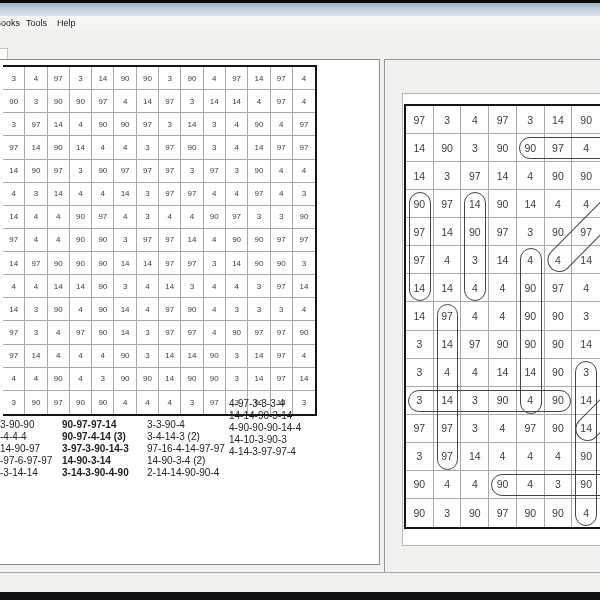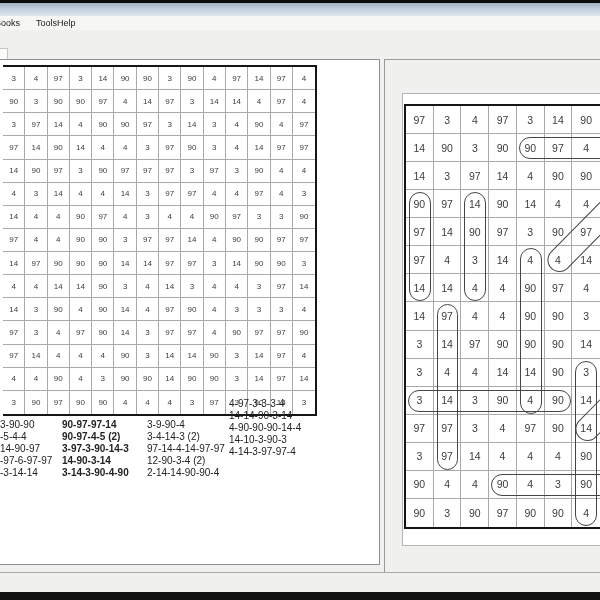--- a/index.html
+++ b/index.html
@@ -50,21 +50,21 @@
   .bottom-black{left:0;top:592px;width:600px;height:8px;background:#111111;}
 </style>
 </head>
 <body>
 
 <div class="abs top-black"></div>
 <div class="abs titlebar"></div>
 
 <div class="abs menubar">
   <span class="menu-item" style="left:-5px">Books</span>
-  <span class="menu-item" style="left:36px">Tools</span>
+  <span class="menu-item" style="left:26px">Tools</span>
   <span class="menu-item" style="left:57px">Help</span>
 </div>
 
 <div class="abs toolbar">
   <div class="mini-btn"></div>
 </div>
 
 <div class="abs left-panel">
   <div class="lgrid" id="lgrid">
       <div class="cell">3</div>
@@ -274,37 +274,37 @@
       <div class="cell last-row">3</div>
       <div class="cell last-row">97</div>
       <div class="cell last-row">3</div>
       <div class="cell last-row">90</div>
       <div class="cell last-row">14</div>
       <div class="cell last-col last-row">3</div>
     </div>
   <div id="wordlist">
       <div class="wordlist-col" style="left: 1px; top: 359px;">
         <div>3-90-90</div>
-        <div>-5-4-4</div>
+        <div>-4-4-4</div>
         <div>14-90-97</div>
         <div>-97-6-97-97</div>
         <div>-3-14-14</div>
       </div>
       <div class="wordlist-col" style="left: 63px; top: 359px; font-weight: bold;">
         <div>90-97-97-14</div>
-        <div>90-97-4-5  (2)</div>
+        <div>90-97-4-14  (3)</div>
         <div>3-97-3-90-14-3</div>
         <div>14-90-3-14</div>
         <div>3-14-3-90-4-90</div>
       </div>
       <div class="wordlist-col" style="left: 148px; top: 359px;">
-        <div>3-9-90-4</div>
+        <div>3-3-90-4</div>
         <div>3-4-14-3  (2)</div>
-        <div>97-14-4-14-97-97</div>
-        <div>12-90-3-4  (2)</div>
+        <div>97-16-4-14-97-97</div>
+        <div>14-90-3-4  (2)</div>
         <div>2-14-14-90-90-4</div>
       </div>
       <div class="wordlist-col" style="left: 230px; top: 338px;">
         <div>4-97-3-3-3-4</div>
         <div>14-14-90-3-14</div>
         <div>4-90-90-90-14-4</div>
         <div>14-10-3-90-3</div>
         <div>4-14-3-97-97-4</div>
       </div>
     </div>

